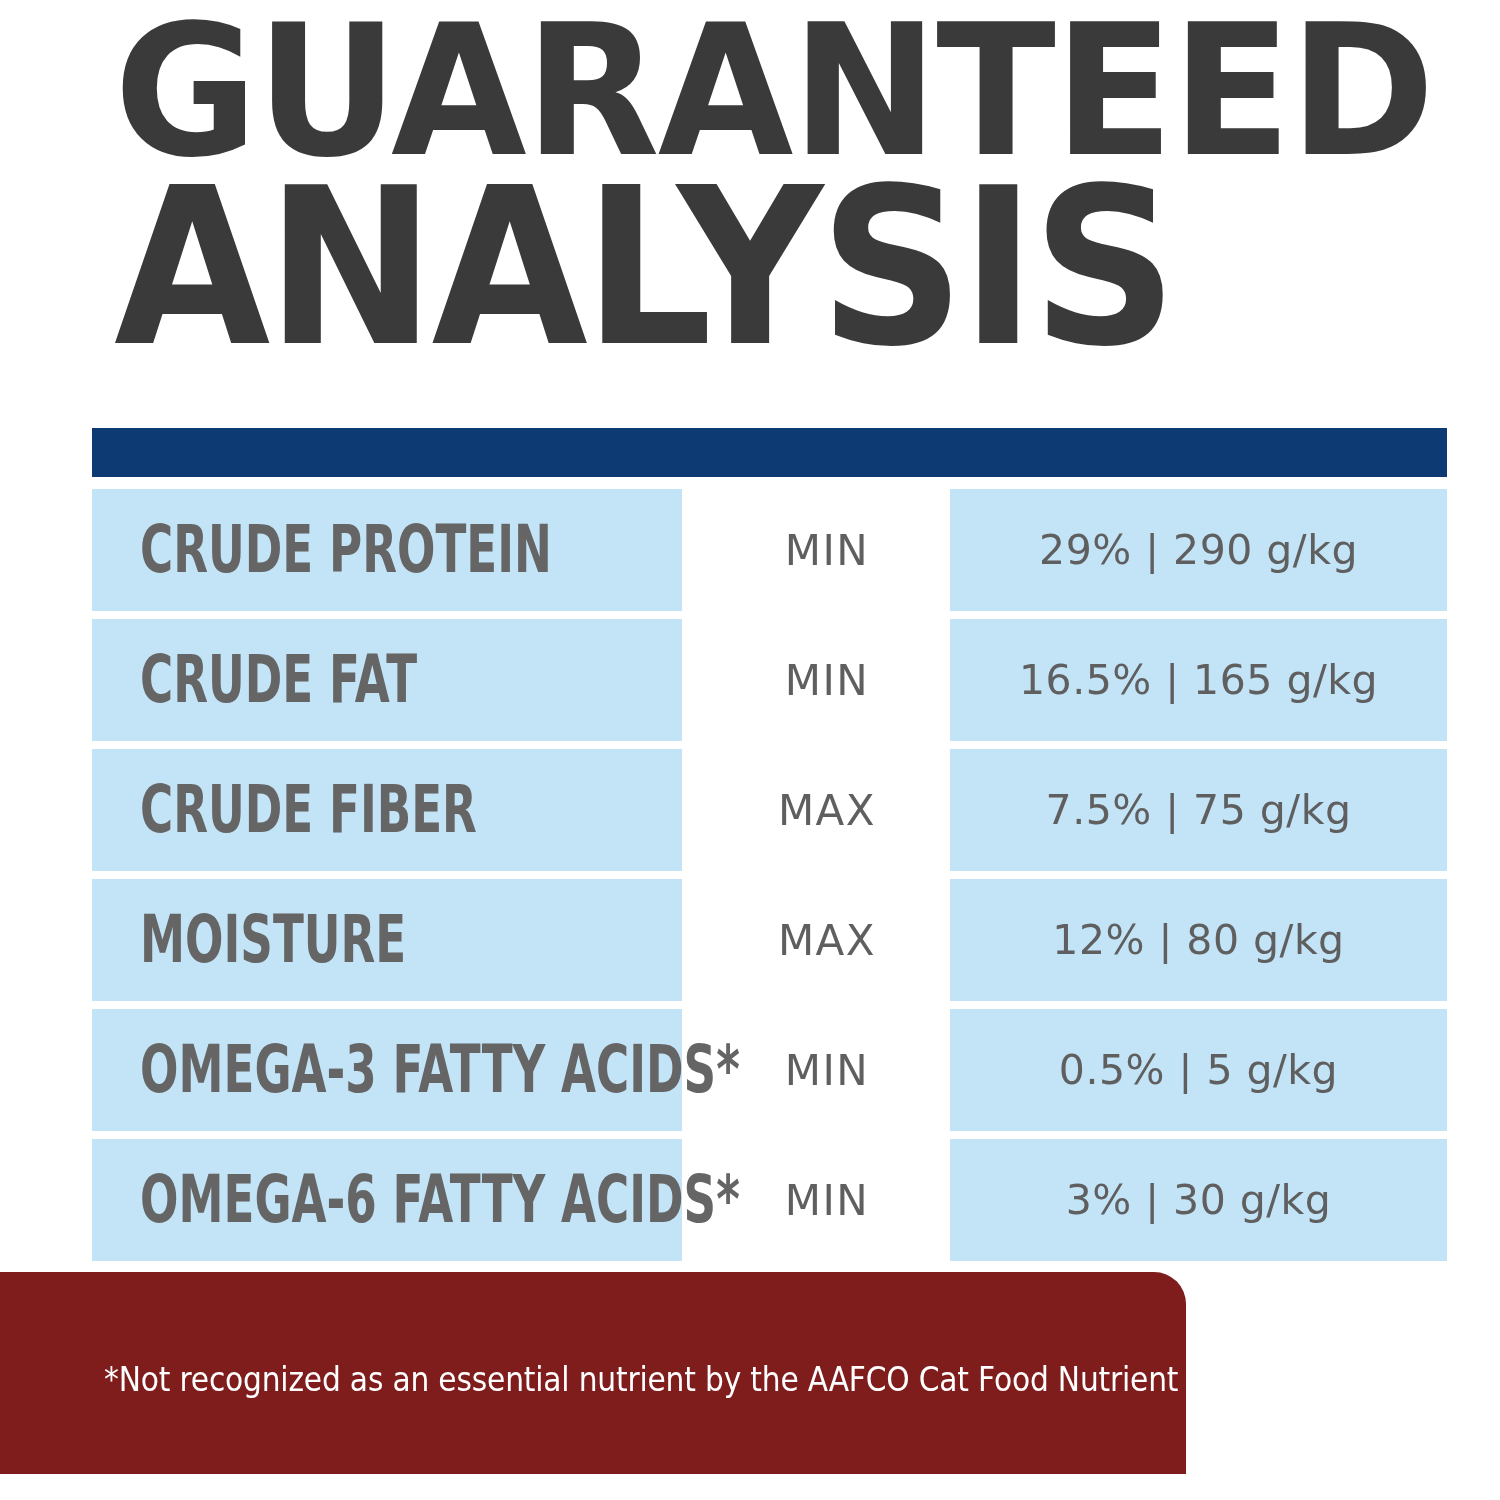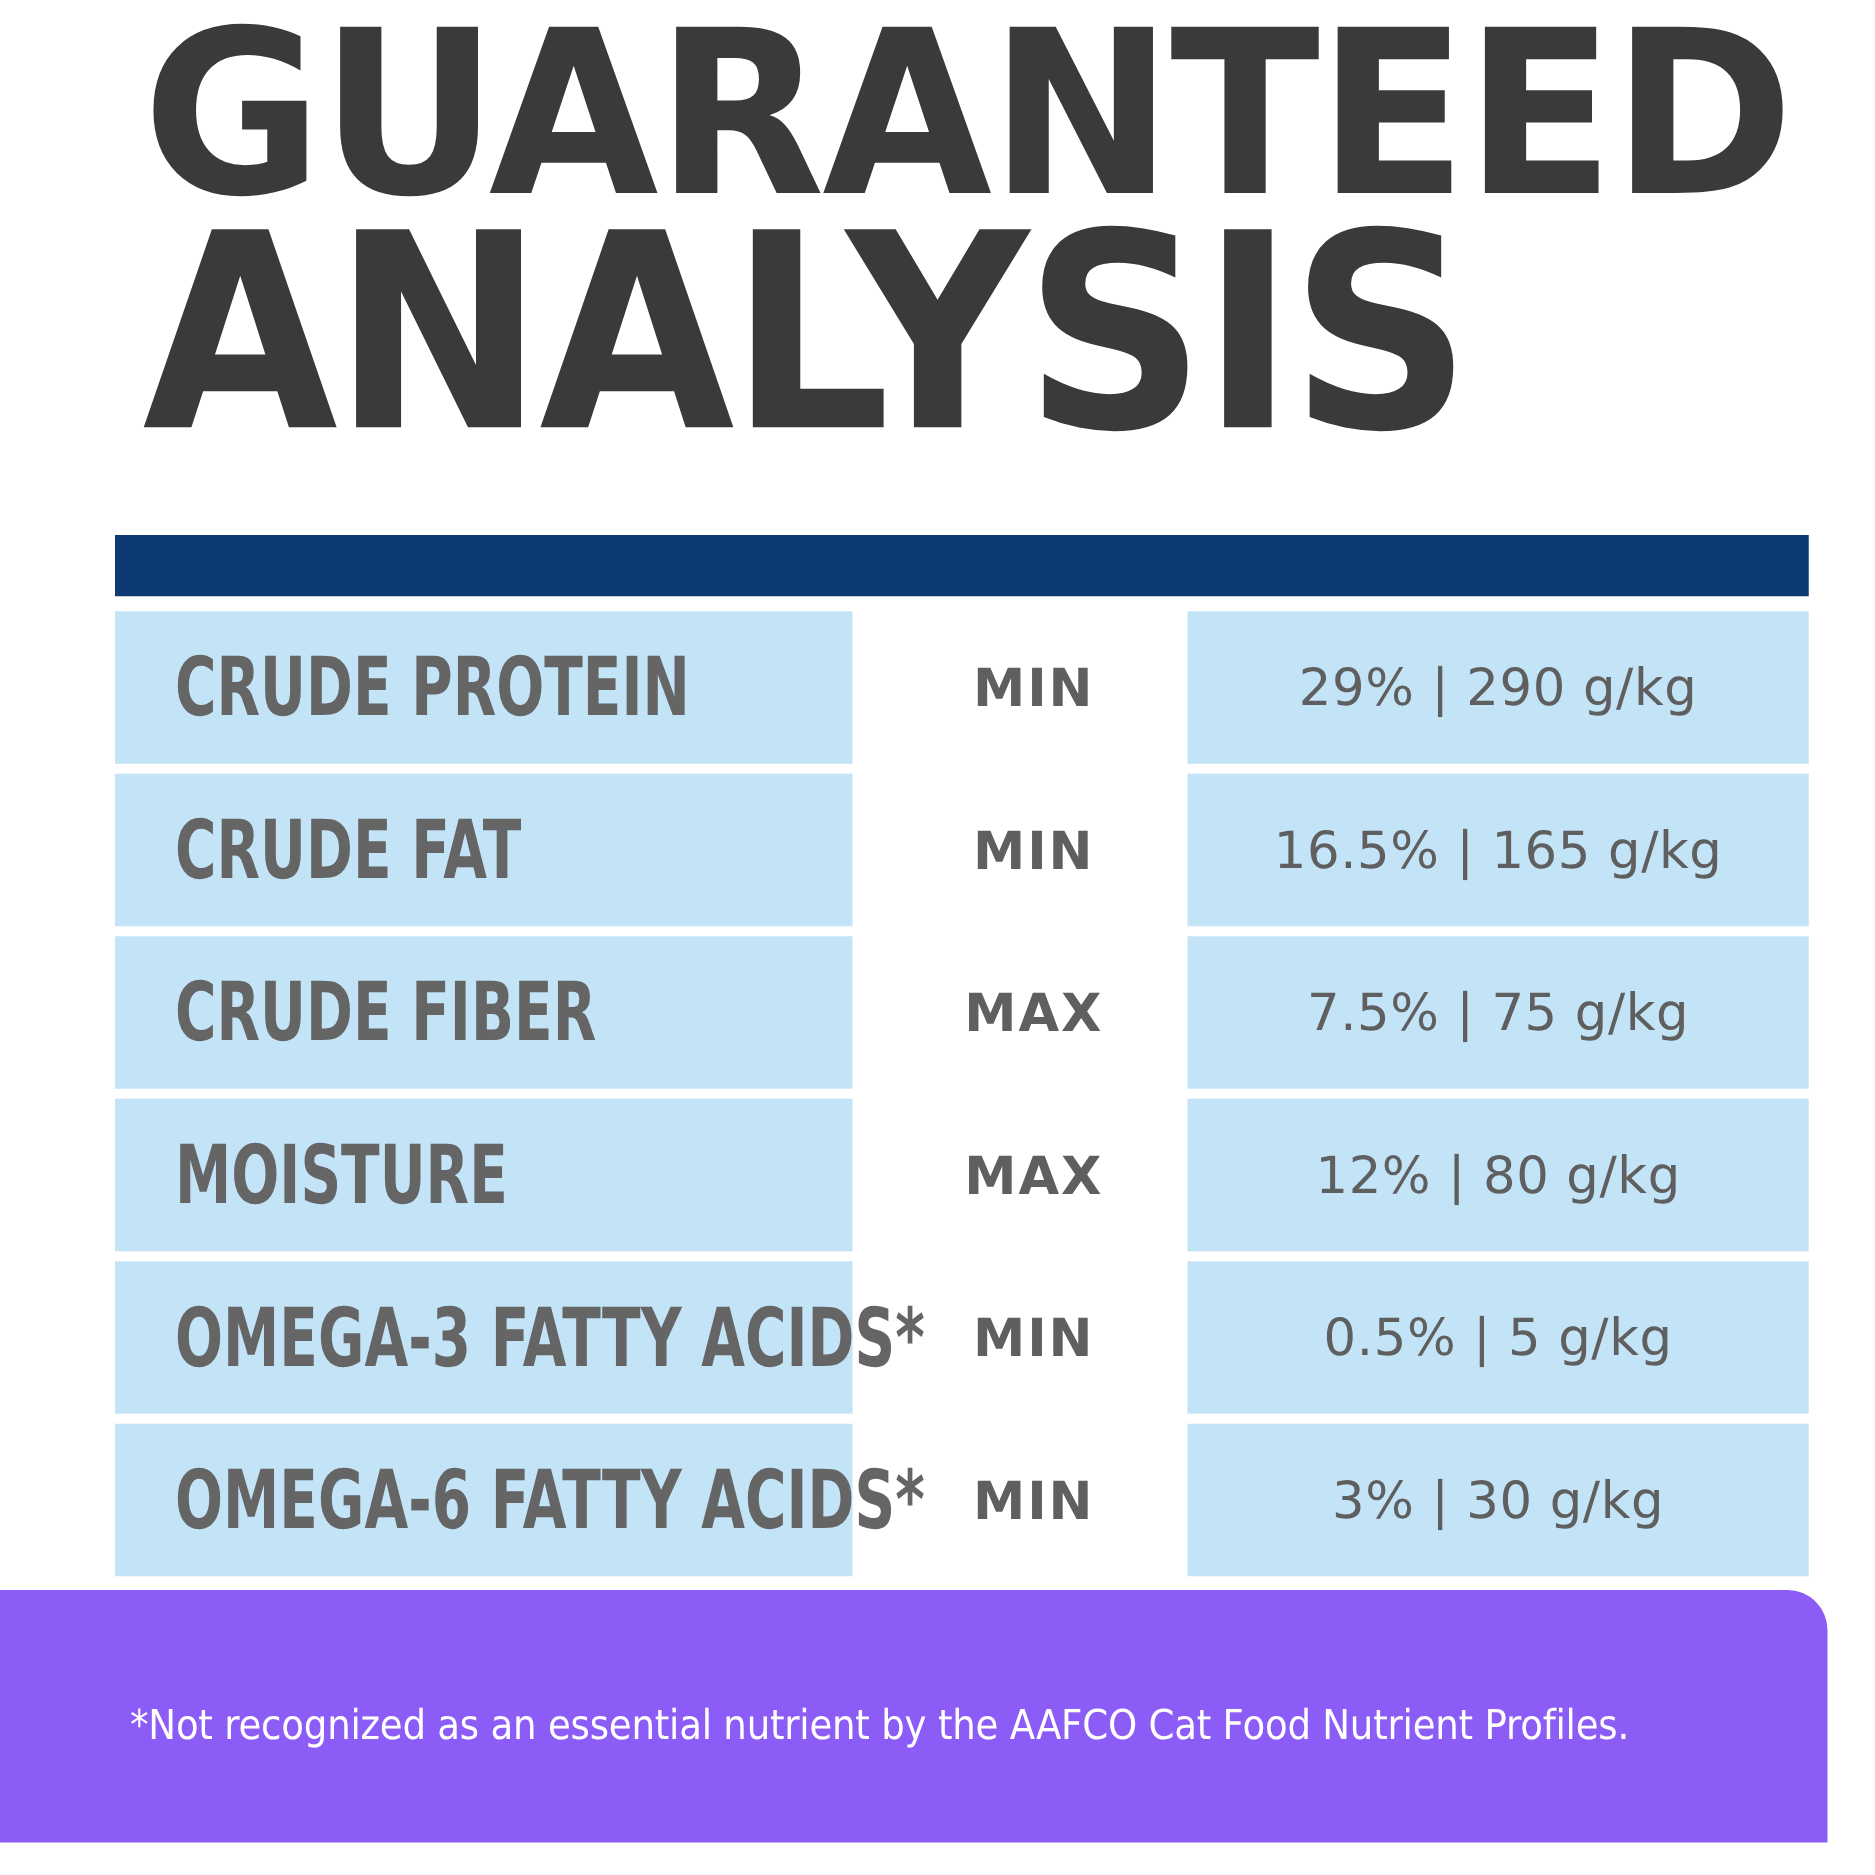--- a/index.html
+++ b/index.html
@@ -99,21 +99,21 @@
     top: 0;
     width: 230px;
     height: 122px;
     display: flex;
     align-items: center;
     justify-content: center;
   }
   .cell-limit-text {
     color: #5f5f5f;
     font-family: "DejaVu Sans", sans-serif;
-    font-weight: bold;
+    font-weight: normal;
     font-size: 42px;
     letter-spacing: 1.5px;
   }
   .cell-value {
     position: absolute;
     left: 858px;
     top: 0;
     width: 497px;
     height: 122px;
     background: #c3e3f7;
@@ -128,23 +128,23 @@
     font-size: 41px;
     letter-spacing: 0.5px;
     white-space: nowrap;
   }
 
   
   .footer {
     position: absolute;
     left: 0;
     top: 1272px;
-    width: 1462px;
+    width: 1186px;
     height: 202px;
-    background: #8b5cf6;
+    background: #7f1d1d;
     border-top-right-radius: 32px;
   }
   .footer-note {
     position: absolute;
     left: 104px;
     top: 88px;
     color: #ffffff;
     font-family: "DejaVu Sans", sans-serif;
     font-size: 33px;
     font-weight: normal;

